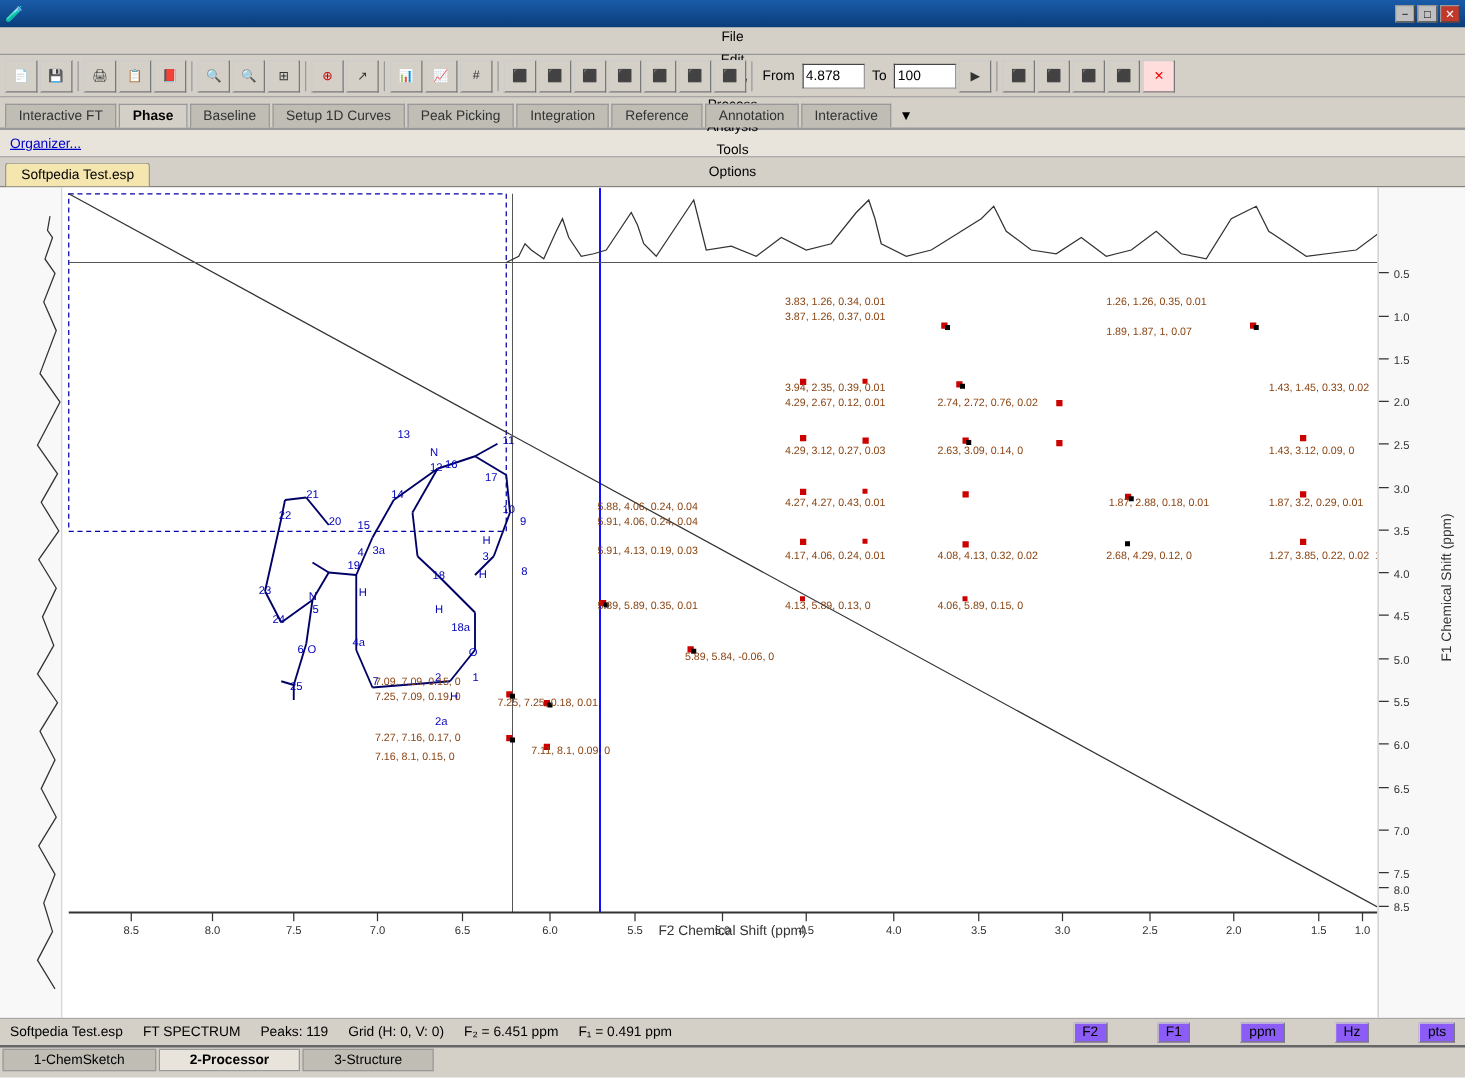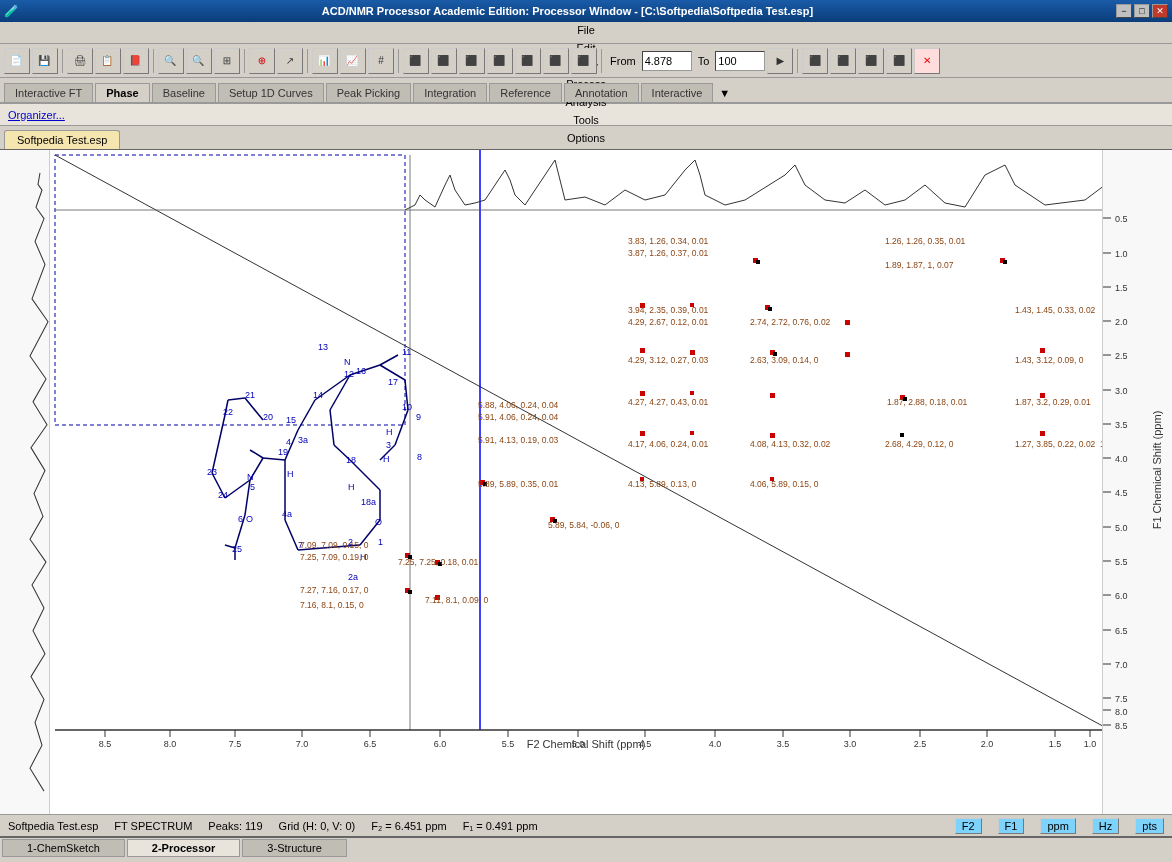--- a/index.html
+++ b/index.html
@@ -177,23 +177,24 @@
       height: 22px;
       display: flex;
       align-items: center;
       padding: 0 8px;
       font-size: 11px;
       gap: 16px;
     }
     .status-btn {
       padding: 1px 6px;
       border: 1px outset #ccc;
-      background: #7dd3fc;
+      background: #8b5cf6;
       font-size: 11px;
       cursor: pointer;
+      margin-left: 24px;
     }
 
     
     #bottom-tabs {
       background: #d4d0c8;
       border-top: 2px solid #666;
       height: 22px;
       display: flex;
       align-items: center;
       padding: 0 2px;
@@ -220,21 +221,20 @@
     .blue-label {
       font-size: 9px;
       fill: #0000bb;
     }
   </style>
 </head>
 <body>
 
 <div id="titlebar">
   <span style="font-size:12px;">🧪</span>
-  <span id="titlebar-title">ACD/NMR Processor Academic Edition: Processor Window - [C:\Softpedia\Softpedia Test.esp]</span>
   <div id="titlebar-controls">
     <div class="title-btn">−</div>
     <div class="title-btn">□</div>
     <div class="title-btn close">✕</div>
   </div>
 </div>
 
 <div id="menubar">
 <div class="menu-item">File</div>
     <div class="menu-item">Edit</div>

